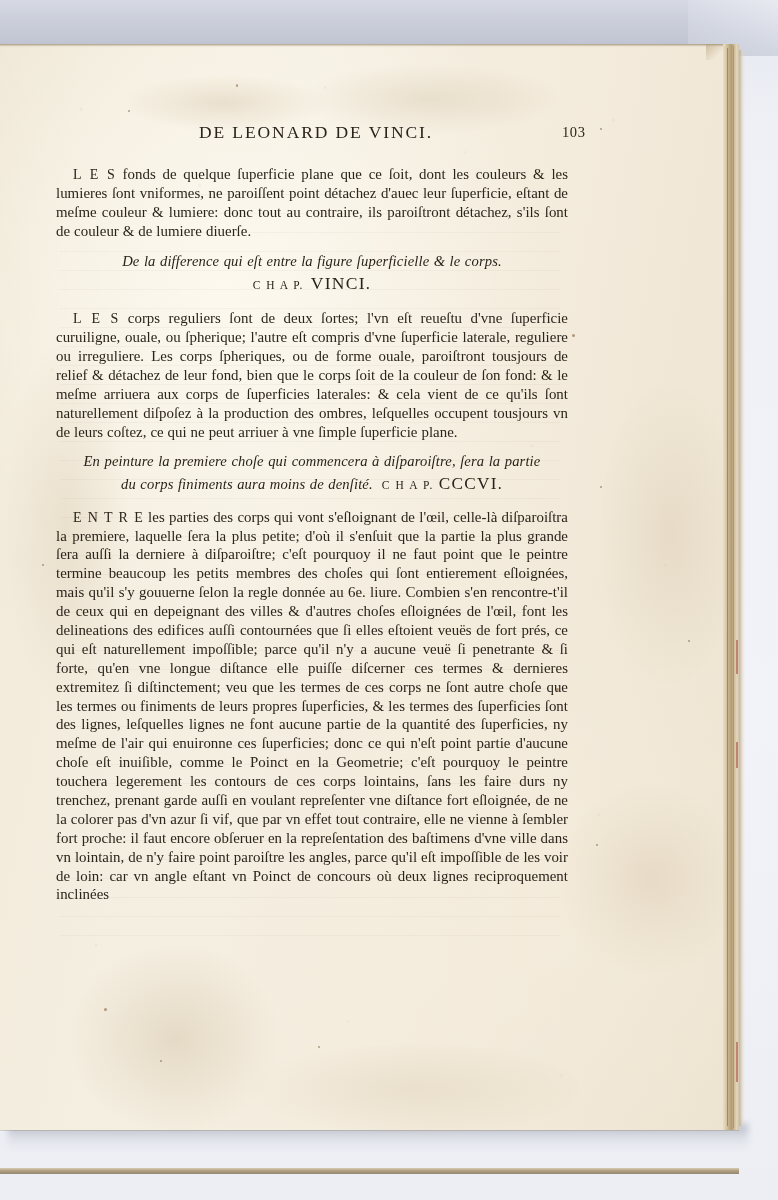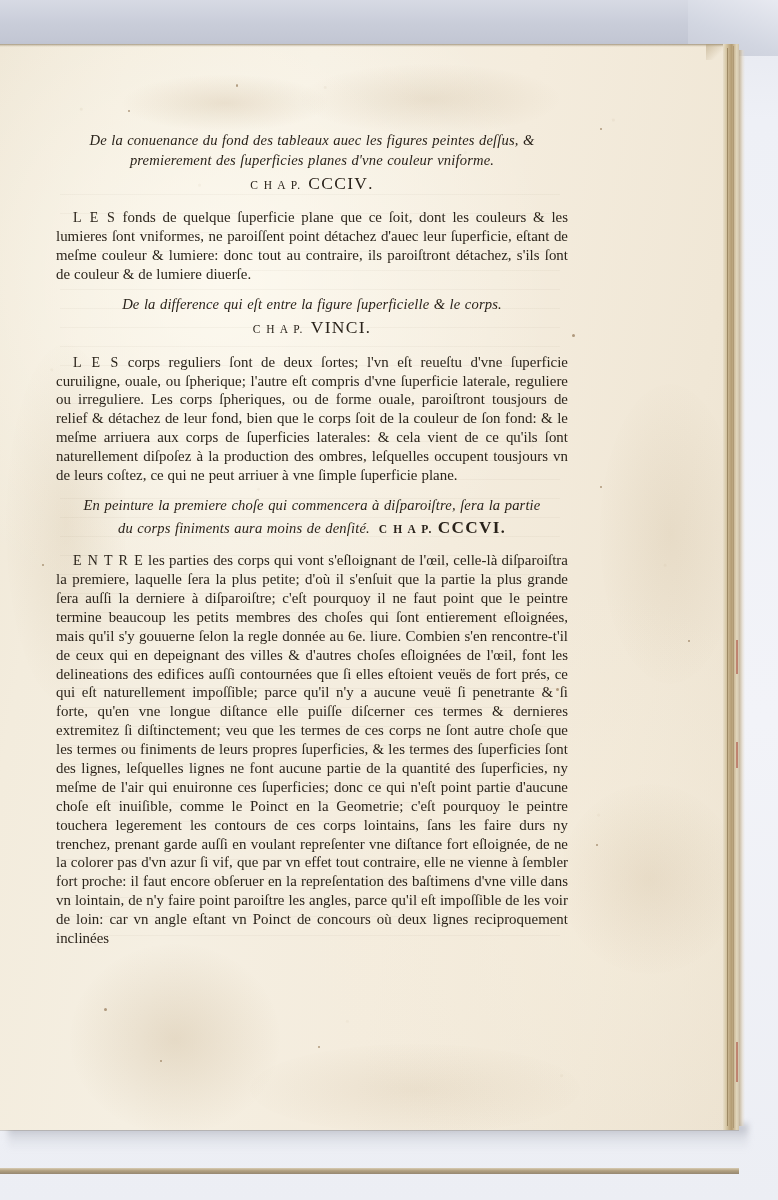--- a/index.html
+++ b/index.html
@@ -220,21 +220,20 @@
     font-size: 17.5px;
     letter-spacing: 1.3px;
     margin-left: 7px;
   }
   
   .chap-inline {
     font-style: normal;
     font-size: 16px;
     letter-spacing: 1.3px;
     margin-left: 9px;
-    font-weight: bold;
   }
   .chap-inline .small { font-size: 11.5px; }
   .chap-inline .num { font-size: 17.2px; margin-left: 5px; }
 
   
   .para {
     margin: 0;
     font-size: 14.9px;
     line-height: 1.268;
     text-align: justify;
@@ -304,28 +303,27 @@
     <div class="speck" style="left:160px;top:1016px;width:2px;height:2px;"></div>
     <div class="speck" style="left:318px;top:1002px;width:2px;height:2px;"></div>
     <div class="speck" style="left:42px;top:520px;width:2px;height:2px;"></div>
     <div class="speck" style="left:688px;top:596px;width:2px;height:2px;"></div>
 
     <div id="showthrough"></div>
 
     <div id="textblock">
       <div class="tb-inner">
 
+        <div style="position:relative;">
+          <div id="running-head">DE LEONARD DE VINCI.</div>
+          <div id="folio">103</div>
+        </div>
 
         <div class="gap-a"></div>
 
-        <div class="chapter-title">
-          <span class="chap-line">De la conuenance du fond des tableaux auec les figures peintes deſſus, &amp;</span>
-          <span class="chap-line">premierement des ſuperficies planes d'vne couleur vniforme.</span>
-          <span class="chap-head"><span class="small">C H A P.</span><span class="num">CCCIV</span>.</span>
-        </div>
 
         <div class="gap-b"></div>
 
         <p class="para indent"><span class="lead">L E S</span><span> fonds de quelque ſuperficie plane que ce ſoit, dont les couleurs &amp; les lumieres ſont vniformes, ne paroiſſent point détachez d'auec leur ſuperficie, eſtant de meſme couleur &amp; lumiere: donc tout au contraire, ils paroiſtront détachez, s'ils ſont de couleur &amp; de lumiere diuerſe.</span></p>
 
         <div class="gap-c"></div>
 
         <div class="chapter-title">
           <span class="chap-line">De la difference qui eſt entre la figure ſuperficielle &amp; le corps.</span>
           <span class="chap-head"><span class="small">C H A P.</span><span class="num">VINCI</span>.</span>

